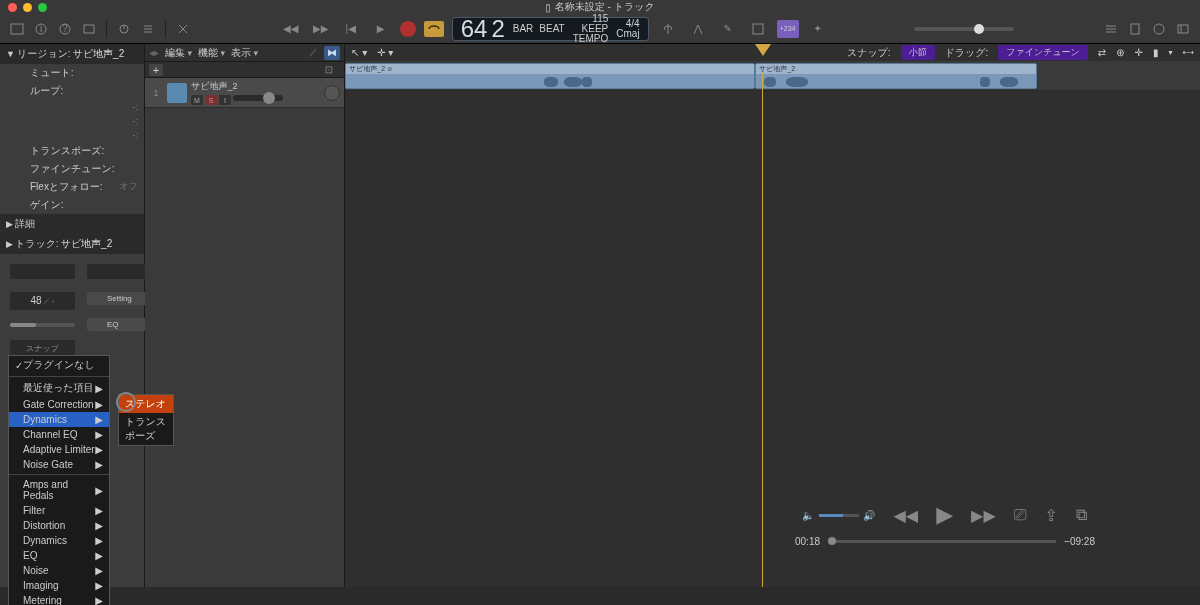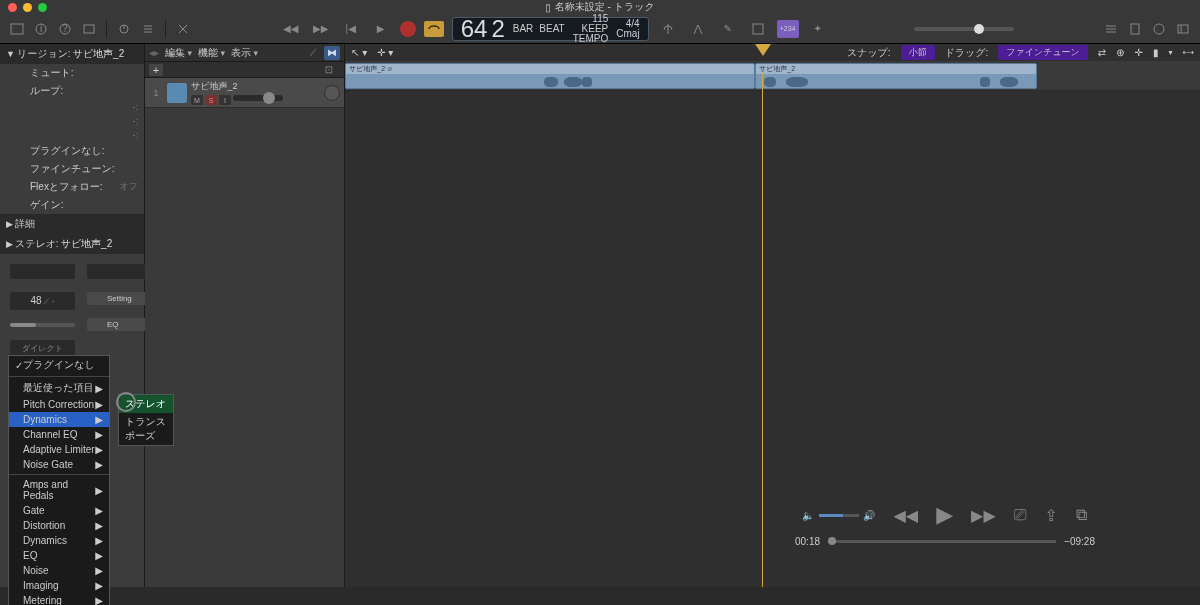--- a/index.html
+++ b/index.html
@@ -56,21 +56,21 @@
 .arrange-body{position:absolute;top:17px;left:0;right:0;bottom:0;background:#3a3a3a}
 .arrange-dark{position:absolute;top:30px;left:0;right:0;bottom:0;background:#2f2f2f}
 .plugin-menu{position:absolute;left:8px;top:355px;width:102px;background:#1a1a1a;border:1px solid #555;z-index:100;font-size:9px}
 .pm-item{padding:2px 6px;display:flex;justify-content:space-between;align-items:center;color:#ccc}
 .pm-item.hl{background:#2860c4;color:#fff}
 .pm-item.dim{color:#666}
 .pm-sep{height:1px;background:#444;margin:2px 0}
 .pm-check{width:8px}
 .submenu{position:absolute;left:118px;top:394px;width:56px;background:#1a1a1a;border:1px solid #555;z-index:101;font-size:9px}
 .sm-item{padding:2px 6px}
-.sm-item.hl{background:#14532d;color:#fff}
+.sm-item.hl{background:#c2410c;color:#fff}
 .cursor-circle{position:absolute;left:116px;top:392px;width:20px;height:20px;border:2px solid #888;border-radius:50%;z-index:102;pointer-events:none}
 .preview-player{position:absolute;left:450px;bottom:40px;width:300px;display:flex;flex-direction:column;gap:8px;align-items:center}
 .pp-controls{display:flex;align-items:center;gap:18px}
 .pp-btn{color:#888;font-size:16px}
 .pp-play{font-size:22px}
 .pp-vol{display:flex;align-items:center;gap:4px}
 .pp-vol-bar{width:40px;height:3px;background:#555;position:relative}
 .pp-vol-bar::after{content:"";position:absolute;left:0;top:0;bottom:0;width:60%;background:#5a8ac4}
 .pp-timeline{display:flex;align-items:center;gap:8px;width:100%;font-size:9px;color:#888}
 .pp-tl-bar{flex:1;height:3px;background:#555;position:relative}
@@ -247,47 +247,47 @@
       </div>
       <div class="lp-row">
         <span></span>
         <span class="lp-val">-:</span>
       </div>
       <div class="lp-row">
         <span></span>
         <span class="lp-val">-:</span>
       </div>
       <div class="lp-row">
-        <span>プラグインなし:</span>
+        <span>トランスポーズ:</span>
         <span class="lp-val"></span>
       </div>
       <div class="lp-row">
         <span>ファインチューン:</span>
         <span class="lp-val"></span>
       </div>
       <div class="lp-row">
         <span>Flexとフォロー:</span>
         <span class="lp-val">オフ</span>
       </div>
       <div class="lp-row">
         <span>ゲイン:</span>
         <span class="lp-val"></span>
       </div>
     </div>
   <div class="lp-head">▶ <span>詳細</span></div>
-  <div class="lp-head">▶ <span>ステレオ:</span> <span style="color:#ddd">サビ地声_2</span></div>
+  <div class="lp-head">▶ <span>トラック:</span> <span style="color:#ddd">サビ地声_2</span></div>
 
   <div style="display:flex;gap:4px;padding:6px">
     <div class="inspector-section" style="flex:1">
       <div class="insp-box">&nbsp;</div>
       <div class="insp-box"><span>48</span> ⟋ ◦</div>
       <div style="height:4px;background:#555;border-radius:2px">
           <div style="width:40%;height:100%;background:#888;border-radius:2px"></div>
         </div>
-      <div class="insp-box">ダイレクト</div>
+      <div class="insp-box">スナップ</div>
       <div class="insp-btn">Setting</div>
       <div class="insp-btn">EQ</div>
       <div class="insp-btn" style="background:#2a4a6a">◉ <span>In 1-2</span></div>
     </div>
     <div class="inspector-section" style="flex:1">
       <div class="insp-box">&nbsp;</div>
       <div class="insp-btn">Setting</div>
       <div class="insp-btn">EQ</div>
     </div>
   </div>
@@ -412,21 +412,21 @@
       <span style="flex:1">プラグインなし</span>
     </div>
     <div class="pm-sep"></div>
     <div class="pm-item dim">
       <span class="pm-check"></span>
       <span style="flex:1">最近使った項目</span>
       <span>▶</span>
     </div>
     <div class="pm-item">
       <span class="pm-check"></span>
-      <span style="flex:1">Pitch Correction</span>
+      <span style="flex:1">Gate Correction</span>
       <span>▶</span>
     </div>
     <div class="pm-item hl">
       <span class="pm-check"></span>
       <span style="flex:1">Dynamics</span>
       <span>▶</span>
     </div>
     <div class="pm-item">
       <span class="pm-check"></span>
       <span style="flex:1">Channel EQ</span>
@@ -443,21 +443,21 @@
       <span>▶</span>
     </div>
     <div class="pm-sep"></div>
     <div class="pm-item">
       <span class="pm-check"></span>
       <span style="flex:1">Amps and Pedals</span>
       <span>▶</span>
     </div>
     <div class="pm-item">
       <span class="pm-check"></span>
-      <span style="flex:1">Gate</span>
+      <span style="flex:1">Filter</span>
       <span>▶</span>
     </div>
     <div class="pm-item">
       <span class="pm-check"></span>
       <span style="flex:1">Distortion</span>
       <span>▶</span>
     </div>
     <div class="pm-item">
       <span class="pm-check"></span>
       <span style="flex:1">Dynamics</span>

